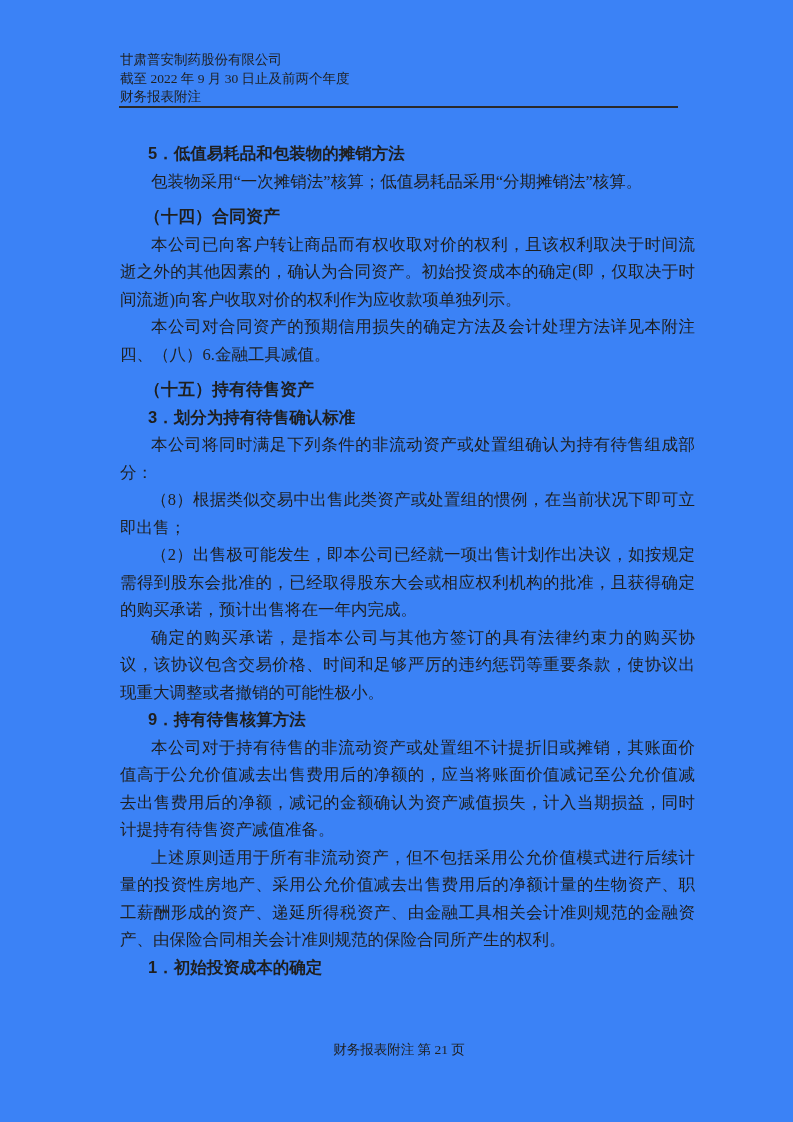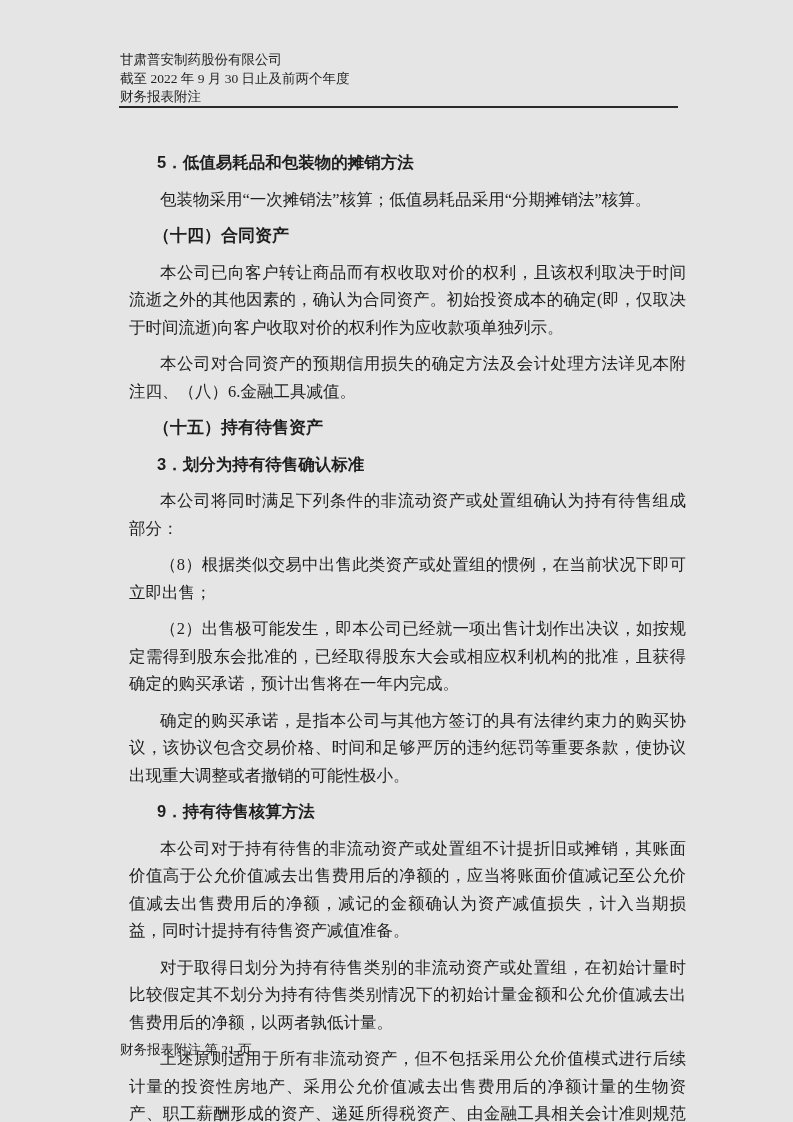--- a/index.html
+++ b/index.html
@@ -1,20 +1,20 @@
 <!DOCTYPE html>
 <html><head>
 <meta charset="utf-8">
 <style>
   html, body { margin: 0; padding: 0; background: #ffffff; }
   .page {
     position: relative;
     width: 793px;
     height: 1122px;
-    background: #e5e5e5;
+    background: #3b82f6;
     overflow: hidden;
     font-family: "Liberation Serif", serif;
     color: #1f1f1f;
   }
   .doc-header {
     position: absolute;
     left: 120px;
     top: 51px;
     font-size: 13.5px;
     line-height: 18.5px;
@@ -30,21 +30,21 @@
     background: #2a2a2a;
   }
   .doc-body {
     position: absolute;
     left: 120px;
     top: 140px;
     width: 575px;
     font-size: 16.5px;
     line-height: 27.5px;
   }
-  .blk { margin: 9px; }
+  .blk { margin: 0; }
   .blk-paragraph {
     text-indent: 31px;
     text-align: justify;
     text-justify: inter-ideograph;
   }
   .blk-heading-numbered {
     font-family: "Liberation Sans", sans-serif;
     font-weight: 700;
     padding-left: 28px;
     font-size: 16.5px;
@@ -54,20 +54,21 @@
     font-weight: 700;
     padding-left: 24px;
     font-size: 17px;
     margin-top: 8px;
   }
   .doc-footer {
     position: absolute;
     left: 120px;
     top: 1041px;
     width: 558px;
+    text-align: center;
     font-size: 13.5px;
     color: #1f1f1f;
   }
 </style>
 </head>
 <body>
 
 <div class="page">
 
   <div class="doc-header">
@@ -85,21 +86,20 @@
       <p class="blk blk-paragraph">本公司已向客户转让商品而有权收取对价的权利，且该权利取决于时间流逝之外的其他因素的，确认为合同资产。初始投资成本的确定(即，仅取决于时间流逝)向客户收取对价的权利作为应收款项单独列示。</p>
       <p class="blk blk-paragraph">本公司对合同资产的预期信用损失的确定方法及会计处理方法详见本附注四、（八）6.金融工具减值。</p>
       <p class="blk blk-heading-section">（十五）持有待售资产</p>
       <p class="blk blk-heading-numbered">3．划分为持有待售确认标准</p>
       <p class="blk blk-paragraph">本公司将同时满足下列条件的非流动资产或处置组确认为持有待售组成部分：</p>
       <p class="blk blk-paragraph">（8）根据类似交易中出售此类资产或处置组的惯例，在当前状况下即可立即出售；</p>
       <p class="blk blk-paragraph">（2）出售极可能发生，即本公司已经就一项出售计划作出决议，如按规定需得到股东会批准的，已经取得股东大会或相应权利机构的批准，且获得确定的购买承诺，预计出售将在一年内完成。</p>
       <p class="blk blk-paragraph">确定的购买承诺，是指本公司与其他方签订的具有法律约束力的购买协议，该协议包含交易价格、时间和足够严厉的违约惩罚等重要条款，使协议出现重大调整或者撤销的可能性极小。</p>
       <p class="blk blk-heading-numbered">9．持有待售核算方法</p>
       <p class="blk blk-paragraph">本公司对于持有待售的非流动资产或处置组不计提折旧或摊销，其账面价值高于公允价值减去出售费用后的净额的，应当将账面价值减记至公允价值减去出售费用后的净额，减记的金额确认为资产减值损失，计入当期损益，同时计提持有待售资产减值准备。</p>
-      <p class="blk blk-paragraph">对于取得日划分为持有待售类别的非流动资产或处置组，在初始计量时比较假定其不划分为持有待售类别情况下的初始计量金额和公允价值减去出售费用后的净额，以两者孰低计量。</p>
       <p class="blk blk-paragraph">上述原则适用于所有非流动资产，但不包括采用公允价值模式进行后续计量的投资性房地产、采用公允价值减去出售费用后的净额计量的生物资产、职工薪酬形成的资产、递延所得税资产、由金融工具相关会计准则规范的金融资产、由保险合同相关会计准则规范的保险合同所产生的权利。</p>
       <p class="blk blk-heading-numbered">1．初始投资成本的确定</p>
     </div>
 
   <div class="doc-footer">
     <span>财务报表附注 第 21 页</span>
   </div>
 
 </div>
 

